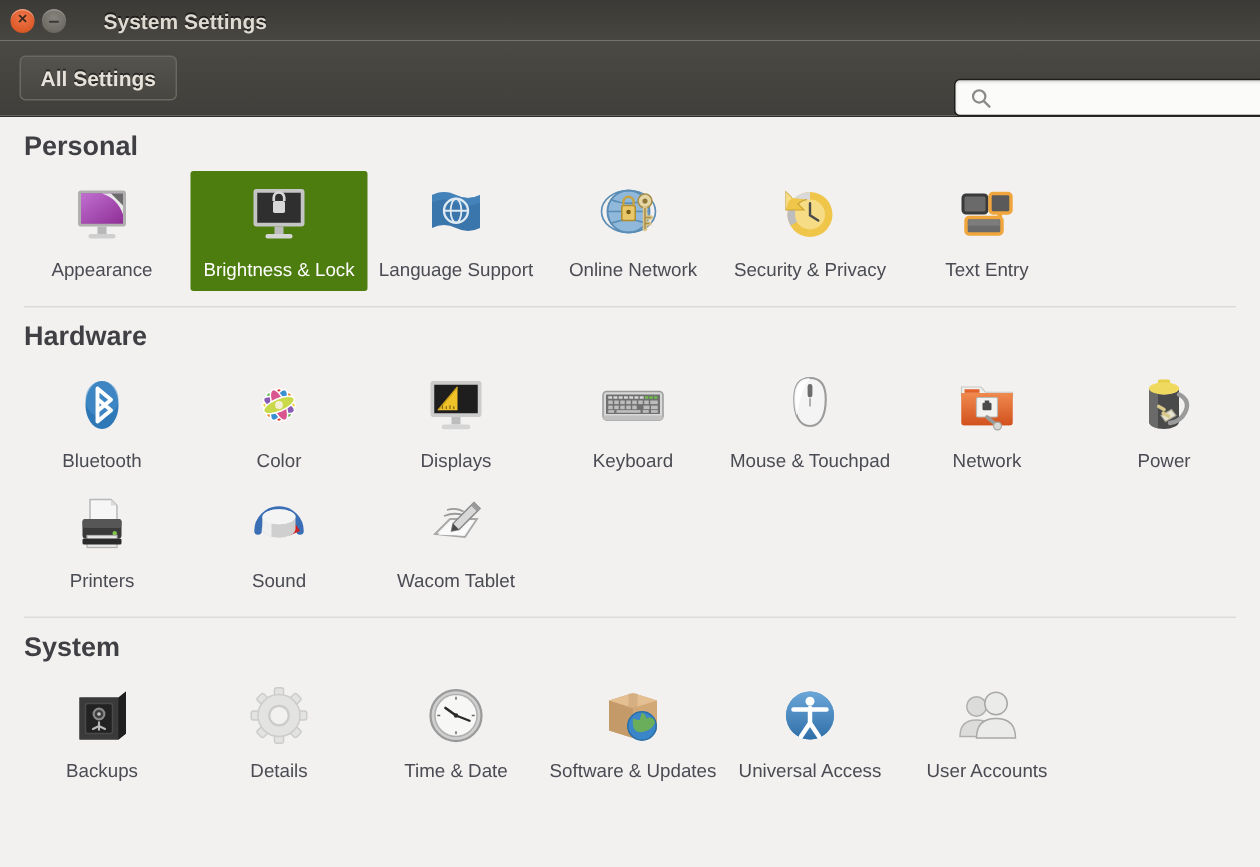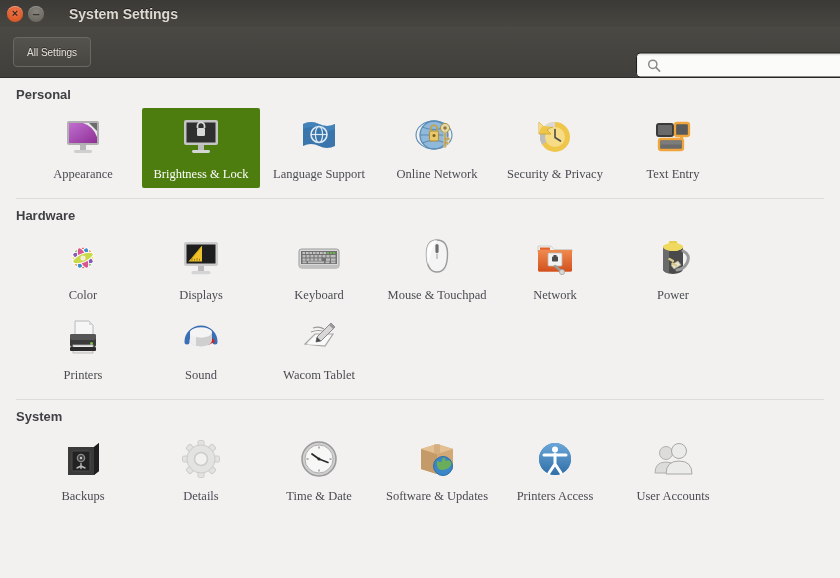--- a/index.html
+++ b/index.html
@@ -42,48 +42,49 @@
     height:51px; flex:0 0 51px;
     background:linear-gradient(to bottom,#4a4944 0%,#413f3b 100%);
     border-bottom:1px solid #2e2d2a;
     display:flex; align-items:center; padding:0 0 0 13px;
     position:relative;
   }
   .all-settings {
     height:30px; padding:0 13px; border-radius:4px;
     background:linear-gradient(to bottom,#55534e 0%,#484641 100%);
     border:1px solid #6a6861;
-    color:#e6e2da; font-size:10px;
+    color:#e6e2da; font-size:14px;
     display:flex; align-items:center;
     text-shadow:0 -1px 0 rgba(0,0,0,.5);
     cursor:default;
+    font-weight:bold;
   }
   .search-wrap {
     position:absolute; left:636px; top:38px; transform:translateY(-50%);
     width:225px; height:25px;
     background:#fbfbfa; border:1px solid #1f1e1c; border-radius:4px;
     display:flex; align-items:center; padding-left:10px;
     box-shadow:inset 0 1px 2px rgba(0,0,0,.18);
   }
   .search-wrap svg { display:block; }
   .search-input {
     border:0; outline:0; background:transparent; margin-left:6px;
     font-family:"Liberation Sans", sans-serif; font-size:12.5px; color:#3b3b3b;
     width:170px;
   }
 
   
   .content { flex:1 1 auto; background:#f2f1f0; overflow:hidden; padding-top:9px; }
   .section { padding:0 0 0 0; }
   .sec-head {
-    font-size:13px; font-weight:bold; color:#3f3f44;
+    font-size:18px; font-weight:bold; color:#3f3f44;
     padding:0 0 6px 16px;
   }
   .sep { height:1px; background:#dcdbd8; margin:10px 16px 9px 16px; }
-  .grid { display:flex; flex-wrap:wrap; padding-left:24px;font-family:Liberation Serif, serif; }
+  .grid { display:flex; flex-wrap:wrap; padding-left:9px; }
   .cell {
     width:118px; padding:5px 2px 6px 2px;
     display:flex; flex-direction:column; align-items:center;
     border-radius:2px; cursor:default;
   }
   .cell.selected { background:#4d7c0f; }
   .ic { width:48px; height:48px; position:relative; display:block; }
   .ic svg { display:block; width:48px; height:48px; }
   .lbl {
     margin-top:6px; font-size:12.5px; line-height:15px; color:#4b4b53;
@@ -223,20 +224,30 @@
 
       </div>
     </div>
 
     <div class="sep"></div>
 
     <div class="section">
       <div class="sec-head">Hardware</div>
       <div class="grid">
 
+        <div class="cell">
+          <span class="ic">
+            <svg viewBox="0 0 48 48">
+              <ellipse cx="24" cy="24" rx="11" ry="16" fill="#2e78b8"></ellipse>
+              <ellipse cx="24" cy="20" rx="11" ry="12" fill="#4b92cc" opacity=".55"></ellipse>
+              <path d="M21 13 L30 20.5 L21 28 M21 20 L30 27.5 L21 35 L21 13" fill="none" stroke="#ffffff" stroke-width="2.6" stroke-linejoin="round" stroke-linecap="round"></path>
+            </svg>
+          </span>
+          <span class="lbl">Bluetooth</span>
+        </div>
 
         <div class="cell">
           <span class="ic">
             <svg viewBox="0 0 48 48">
               <g transform="translate(24,24)">
                 <ellipse rx="4.2" ry="11" fill="#e2403a" stroke="#fff" stroke-width="1"></ellipse>
                 <ellipse rx="4.2" ry="11" fill="#ef8a2a" stroke="#fff" stroke-width="1" transform="rotate(45)"></ellipse>
                 <ellipse rx="4.2" ry="11" fill="#f2d53c" stroke="#fff" stroke-width="1" transform="rotate(90)"></ellipse>
                 <ellipse rx="4.2" ry="11" fill="#63b54b" stroke="#fff" stroke-width="1" transform="rotate(135)"></ellipse>
                 <ellipse rx="4.2" ry="11" fill="#3a8fd0" stroke="#fff" stroke-width="1" transform="rotate(22)"></ellipse>
@@ -506,21 +517,21 @@
                   <linearGradient id="uag" x1="0" y1="0" x2="0" y2="1">
                 <stop offset="0" stop-color="#6ba6d8"></stop>
                     <stop offset="1" stop-color="#2f6fa8"></stop>
               </linearGradient>
                 </defs>
               <circle cx="24" cy="14.5" r="3" fill="#ffffff"></circle>
               <path d="M13 20 h22" stroke="#ffffff" stroke-width="3" stroke-linecap="round"></path>
               <path d="M24 19 v10 l-6 9 M24 29 l6 9" stroke="#ffffff" stroke-width="3" fill="none" stroke-linecap="round"></path>
             </svg>
           </span>
-          <span class="lbl">Printers Access</span>
+          <span class="lbl">Universal Access</span>
         </div>
 
         <div class="cell">
           <span class="ic">
             <svg viewBox="0 0 48 48">
               <circle cx="17" cy="18" r="6.5" fill="#dcdcda" stroke="#b0b0ae" stroke-width="1"></circle>
               <path d="M6 38 q0 -11 11 -11 q11 0 11 11 Z" fill="#dcdcda" stroke="#b0b0ae" stroke-width="1"></path>
               <circle cx="30" cy="16" r="7.5" fill="#ebebe9" stroke="#a8a8a6" stroke-width="1"></circle>
               <path d="M17 39 q0 -13 13 -13 q13 0 13 13 Z" fill="#ebebe9" stroke="#a8a8a6" stroke-width="1"></path>
             </svg>

